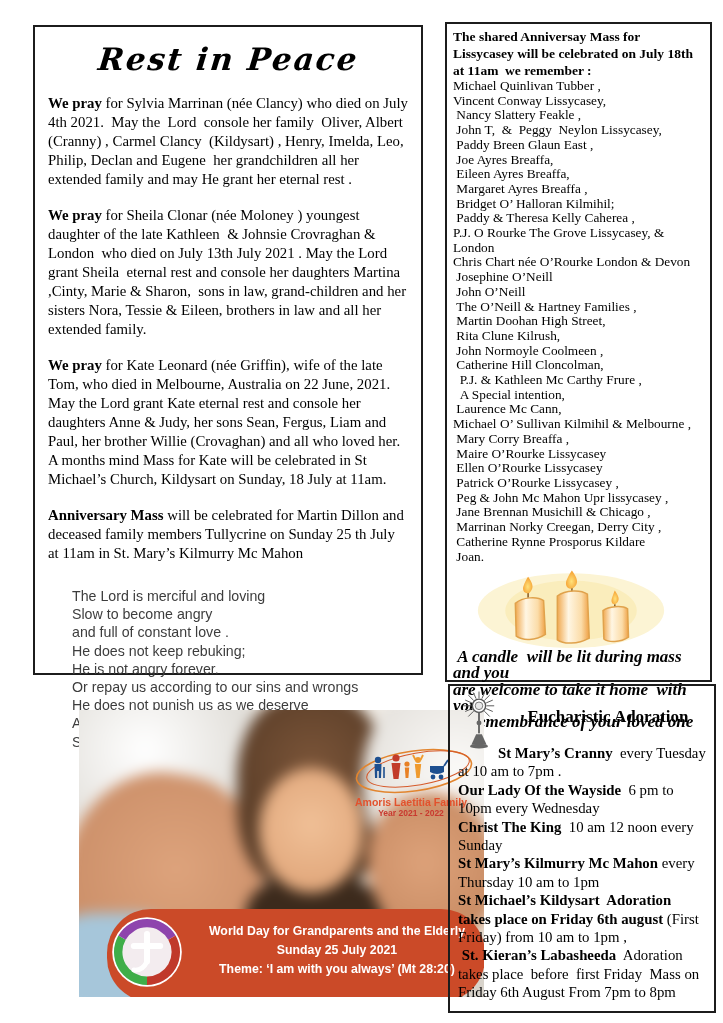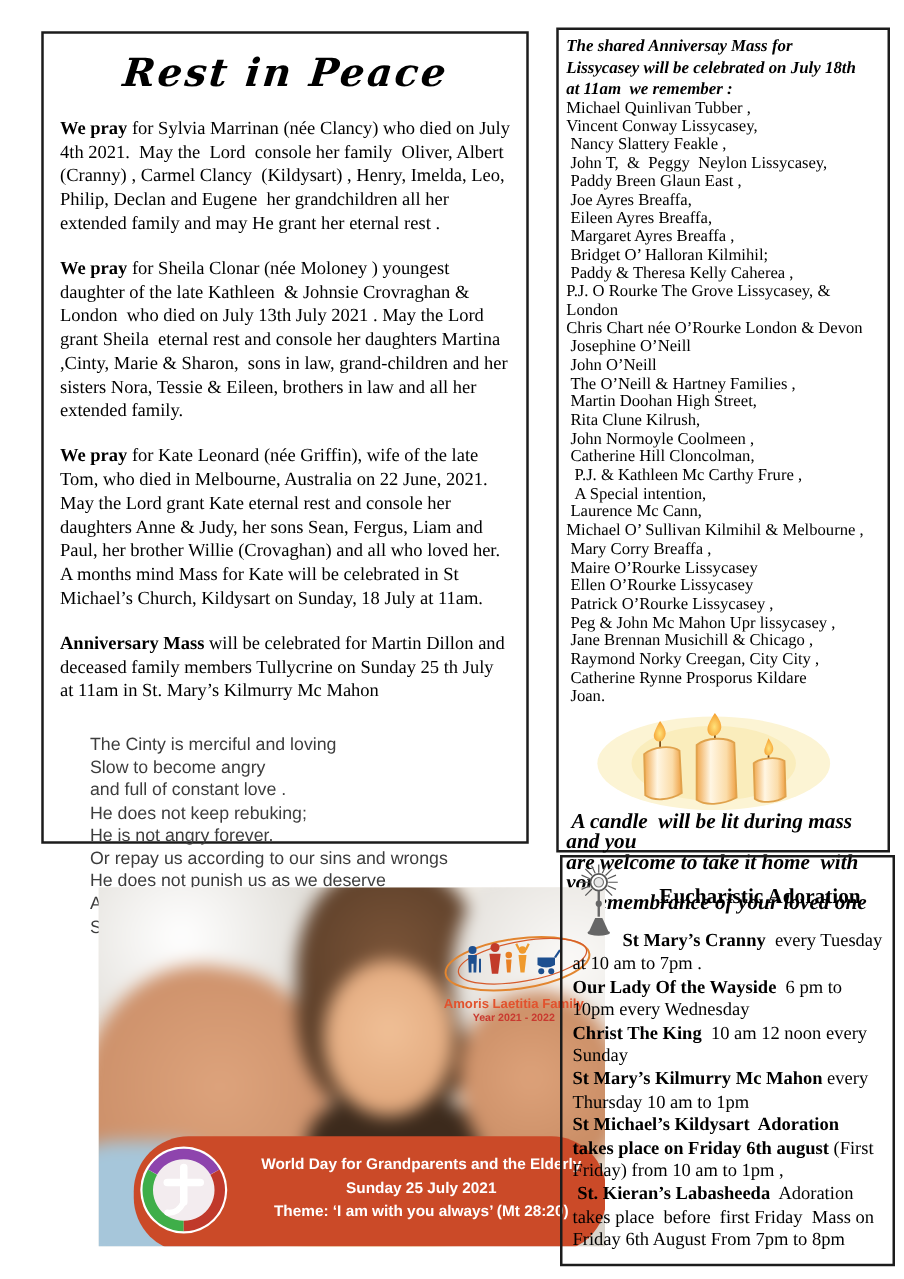--- a/index.html
+++ b/index.html
@@ -14,21 +14,21 @@
              font:italic 700 31px "DejaVu Serif",serif;letter-spacing:2px;transform:skewX(-6deg);}
   .rip-par{margin:17px 0 0 0;font-size:14.8px;line-height:19px;}
   .rip-par b{font-weight:700;}
   .psalm{margin:24px 0 0 24px;font-family:"Liberation Sans",sans-serif;
          font-size:14.2px;line-height:18.2px;color:#3d3d3d;width:330px;}
   .psalm-ref{text-align:right;padding-right:10px;}
 
   
   .ann-box{position:absolute;left:445px;top:22px;width:267px;height:660px;
            border:2px solid #1c1c1c;box-sizing:border-box;padding:4px 5px 0 6px;}
-  .ann-header{font-weight:700;font-size:13.5px;line-height:17px;font-style:italic;}
+  .ann-header{font-weight:700;font-size:13.5px;line-height:17px;}
   .ann-names div{font-size:13.3px;line-height:14.7px;white-space:pre-wrap;}
   .candles{margin:1px 0 0 22px;line-height:0;}
   .candle-note{font-style:italic;font-weight:700;font-size:17px;line-height:16.2px;}
 
   
   .ador-box{position:absolute;left:448px;top:684px;width:268px;height:329px;
             border:2px solid #1c1c1c;box-sizing:border-box;padding:5px 7px 4px 8px;}
   .monstrance{position:absolute;left:10px;top:5px;}
   .ador-title{margin:16px 0 0 52px;font-size:17px;font-weight:700;text-align:center;width:196px;}
   .ador-body{margin-top:17px;font-size:14.8px;line-height:18.4px;}
@@ -70,21 +70,21 @@
 <div class="page">
 
   <section class="rip-box">
     <h1 class="rip-title">Rest in Peace</h1>
     <p class="rip-par pre"><b>We pray</b><span> for Sylvia Marrinan (née Clancy) who died on July 4th 2021.  May the  Lord  console her family  Oliver, Albert (Cranny) , Carmel Clancy  (Kildysart) , Henry, Imelda, Leo, Philip, Declan and Eugene  her grandchildren all her extended family and may He grant her eternal rest .</span></p>
     <p class="rip-par pre"><b>We pray</b><span> for Sheila Clonar (née Moloney ) youngest daughter of the late Kathleen  &amp; Johnsie Crovraghan &amp; London  who died on July 13th July 2021 . May the Lord grant Sheila  eternal rest and console her daughters Martina ,Cinty, Marie &amp; Sharon,  sons in law, grand-children and her sisters Nora, Tessie &amp; Eileen, brothers in law and all her extended family.</span></p>
     <p class="rip-par pre"><b>We pray</b><span> for Kate Leonard (née Griffin), wife of the late Tom, who died in Melbourne, Australia on 22 June, 2021. May the Lord grant Kate eternal rest and console her daughters Anne &amp; Judy, her sons Sean, Fergus, Liam and Paul, her brother Willie (Crovaghan) and all who loved her. A months mind Mass for Kate will be celebrated in St Michael’s Church, Kildysart on Sunday, 18 July at 11am.</span></p>
     <p class="rip-par pre"><b>Anniversary Mass</b><span> will be celebrated for Martin Dillon and deceased family members Tullycrine on Sunday 25 th July at 11am in St. Mary’s Kilmurry Mc Mahon</span></p>
     <div class="psalm">
       <div>
-          <div>The Cinty is merciful and loving</div>
+          <div>The Lord is merciful and loving</div>
           <div>Slow to become angry</div>
           <div>and full of constant love .</div>
           <div>He does not keep rebuking;</div>
           <div>He is not angry forever.</div>
           <div>Or repay us according to our sins and wrongs</div>
           <div>He does not punish us as we deserve</div>
           <div>As high as the sky is above the earth</div>
           <div>So great is His love for those who honour Him</div>
         </div>
       <div class="psalm-ref">Psalm 103:8-11</div>
@@ -118,21 +118,21 @@
         <div>  P.J. &amp; Kathleen Mc Carthy Frure ,</div>
         <div>  A Special intention,</div>
         <div> Laurence Mc Cann,</div>
         <div>Michael O’ Sullivan Kilmihil &amp; Melbourne ,</div>
         <div> Mary Corry Breaffa ,</div>
         <div> Maire O’Rourke Lissycasey</div>
         <div> Ellen O’Rourke Lissycasey</div>
         <div> Patrick O’Rourke Lissycasey ,</div>
         <div> Peg &amp; John Mc Mahon Upr lissycasey ,</div>
         <div> Jane Brennan Musichill &amp; Chicago ,</div>
-        <div> Raymond Norky Creegan, City City ,</div>
+        <div> Marrinan Norky Creegan, Derry City ,</div>
         <div> Catherine Rynne Prosporus Kildare</div>
         <div> Joan.</div>
       </div>
     <div class="candles">
       <svg width="192" height="84" viewBox="0 0 210 92">
         <defs>
           <linearGradient id="cb" x1="0" y1="0" x2="1" y2="0">
             <stop offset="0" stop-color="#F2A salmon"></stop>
           </linearGradient>
           <linearGradient id="candleg" x1="0" y1="0" x2="1" y2="0">

